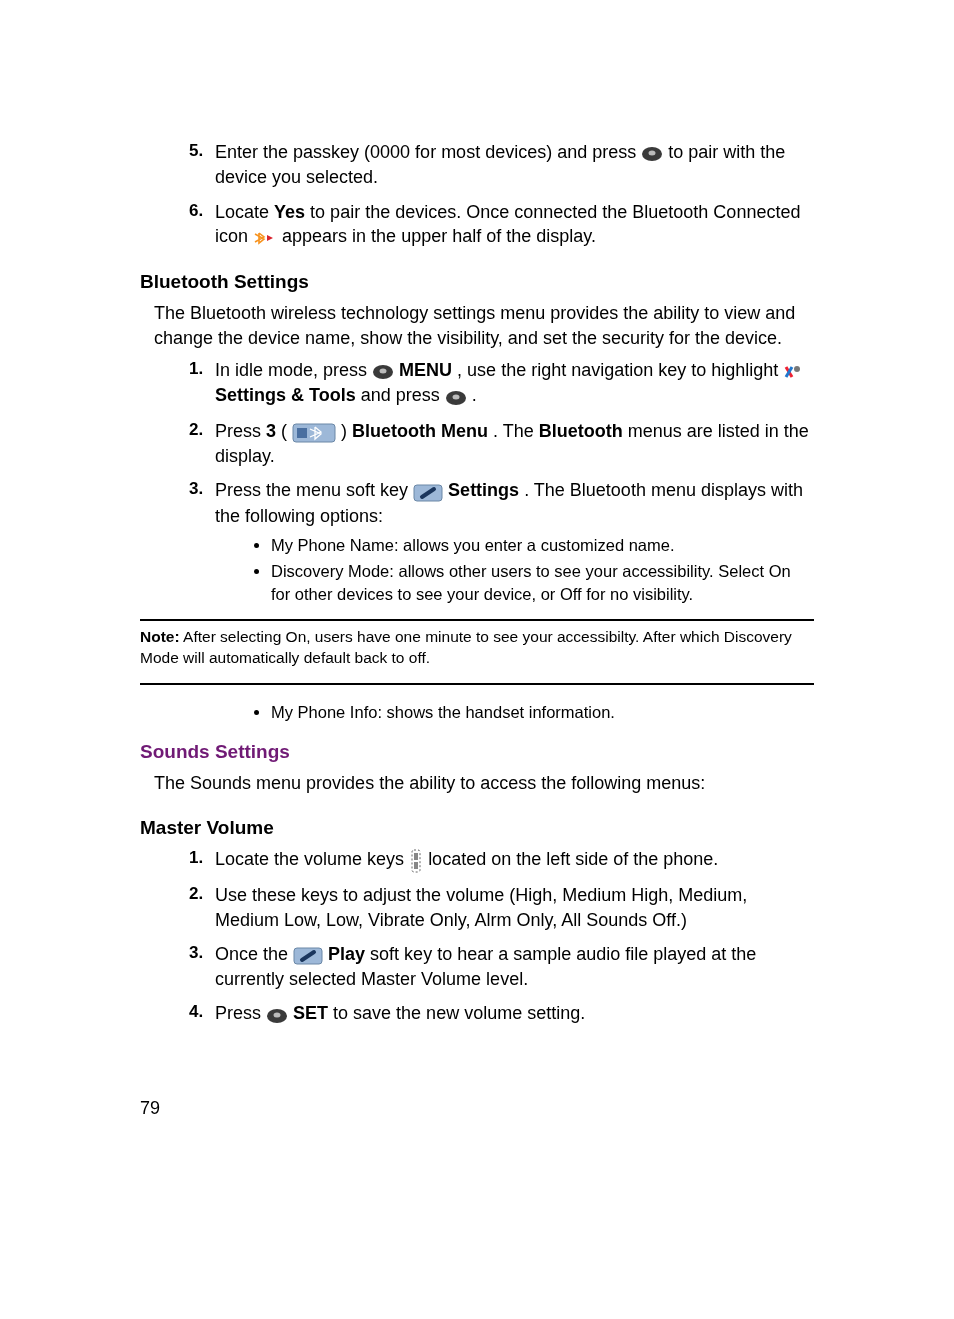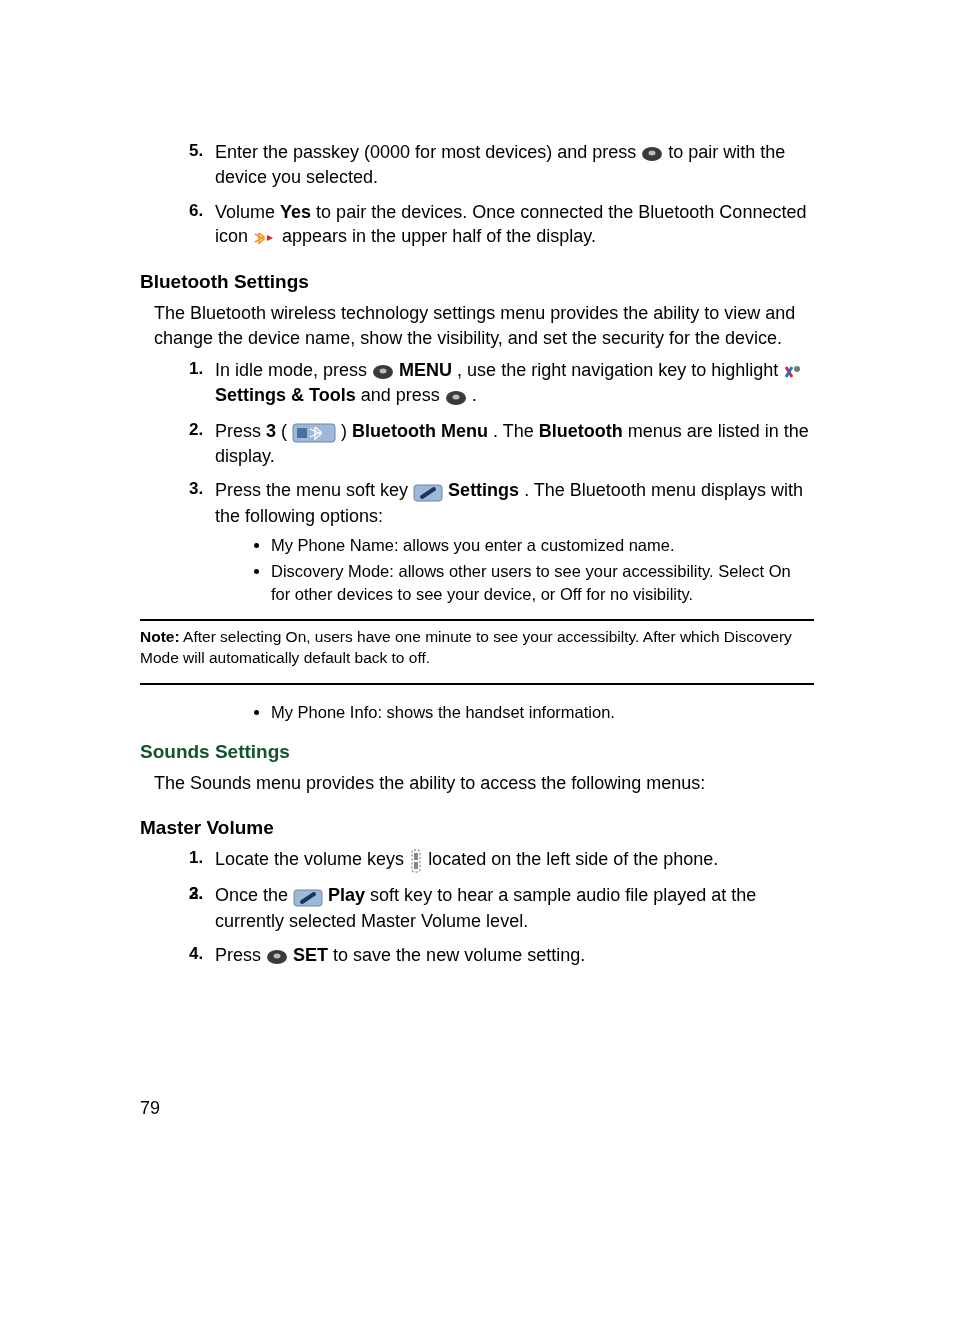--- a/index.html
+++ b/index.html
@@ -59,21 +59,21 @@
   }
   .h-black {
     font-family: Arial, Helvetica, sans-serif;
     font-weight: 900;
     font-size: 19px;
     margin: 22px 0 8px 0;
   }
   .h-blue {
     font-family: Arial, Helvetica, sans-serif;
     font-weight: bold;
-    color: #14532d;
+    color: #701a75;
     font-size: 19px;
     margin: 18px 0 8px 0;
   }
   .para {
     margin: 0 0 8px 14px;
     font-size: 18px;
     line-height: 1.35;
   }
   b.inline { font-weight: bold; }
   .icon {
@@ -104,21 +104,21 @@
       <span class="icon">
         <svg width="22" height="16">
             <ellipse cx="11" cy="8" rx="10" ry="7" fill="#3a3a3a"></ellipse>
             <ellipse cx="11" cy="7" rx="3.5" ry="2.5" fill="#bbb"></ellipse>
           </svg>
       </span>
       <span> to pair with the device you selected.</span>
     </li>
     <li>
       <span class="num">6.</span>
-      <span>Volume </span>
+      <span>Locate </span>
       <b class="inline">Yes</b>
       <span> to pair the devices. Once connected the Bluetooth Connected icon </span>
       <span class="icon">
         <svg width="24" height="14">
           <path d="M6 2 L6 12 L11 8 L2 3 M2 11 L11 6 L6 2" stroke="#f7931e" stroke-width="1.6" fill="none"></path>
           <path d="M14 4 L20 7 L14 10 Z" fill="#d9232e"></path>
         </svg>
       </span>
       <span> appears in the upper half of the display.</span>
     </li>
@@ -216,20 +216,21 @@
         <svg width="14" height="24">
           <rect x="3" y="1" width="8" height="22" rx="2" fill="none" stroke="#666" stroke-dasharray="2 2"></rect>
           <rect x="5" y="4" width="4" height="7" fill="#888"></rect>
           <rect x="5" y="13" width="4" height="7" fill="#888"></rect>
         </svg>
       </span>
       <span> located on the left side of the phone.</span>
     </li>
     <li>
       <span class="num">2.</span>
+      <span>Use these keys to adjust the volume (High, Medium High, Medium, Medium Low, Low, Vibrate Only, Alrm Only, All Sounds Off.)</span>
     </li>
     <li>
       <span class="num">3.</span>
       <span>Once the </span>
       <span class="icon">
         <svg width="30" height="18">
           <rect x="1" y="1" width="28" height="16" rx="3" fill="#9db8d8" stroke="#6a87a6"></rect>
           <path d="M9 13 L21 5" stroke="#1b365d" stroke-width="4" stroke-linecap="round"></path>
         </svg>
       </span>

